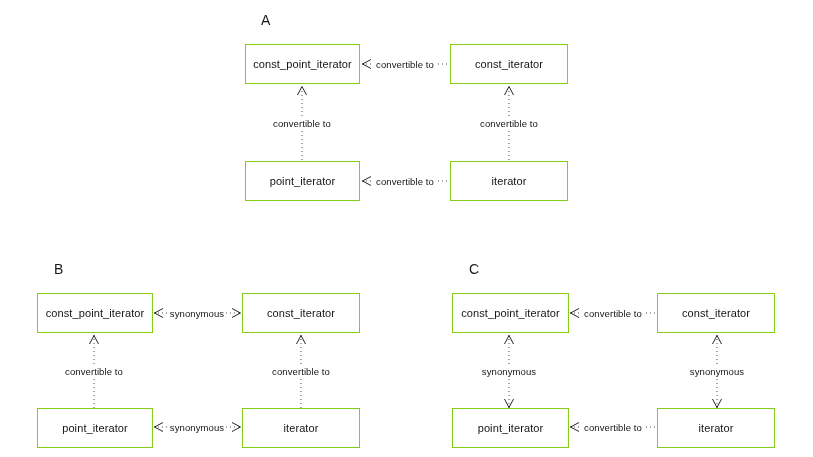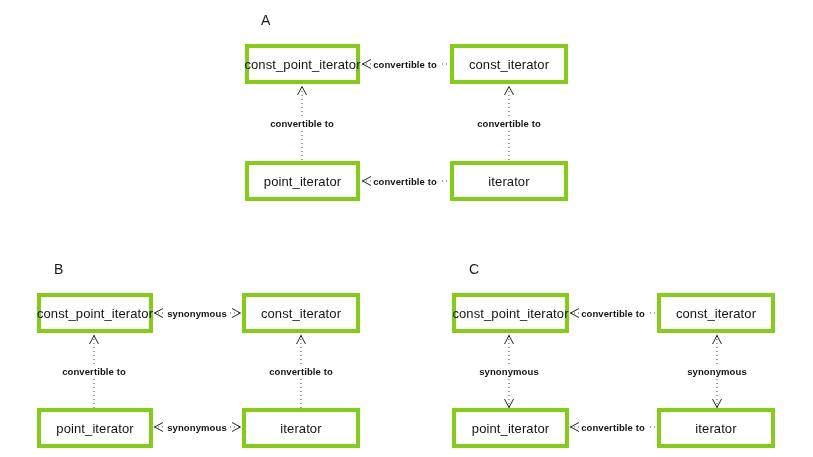--- a/index.html
+++ b/index.html
@@ -26,41 +26,40 @@
     position: absolute;
     font-size: 14px;
     line-height: 14px;
     color: #1a1a1a;
     letter-spacing: 0.2px;
     white-space: nowrap;
   }
   .node {
     position: absolute;
     box-sizing: border-box;
-    border: 4px solid #84cc16;
+    border: 1px solid #84cc16;
     background: #ffffff;
     display: flex;
     align-items: center;
     justify-content: center;
-    font-size: 13px;
+    font-size: 11px;
     line-height: 11px;
     color: #141414;
     white-space: nowrap;
     letter-spacing: 0.1px;
   }
   .edge-label {
     position: absolute;
     font-size: 9.5px;
     line-height: 11px;
     color: #141414;
     white-space: nowrap;
     background: #ffffff;
     padding: 0 2px;
     letter-spacing: 0.1px;
-    font-weight: bold;
   }
   .edge-label.h {
     transform: translate(-50%, -50%);
   }
   .edge-label.v {
     transform: translate(-50%, -50%);
   }
   svg.wires {
     position: absolute;
     left: 0; top: 0;

